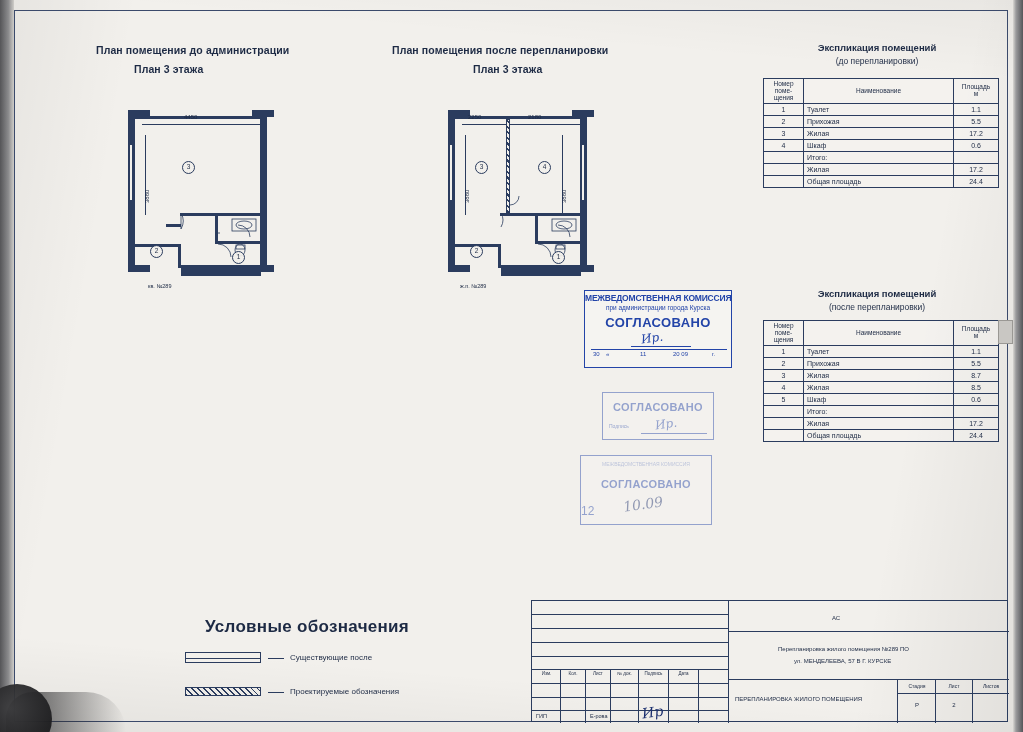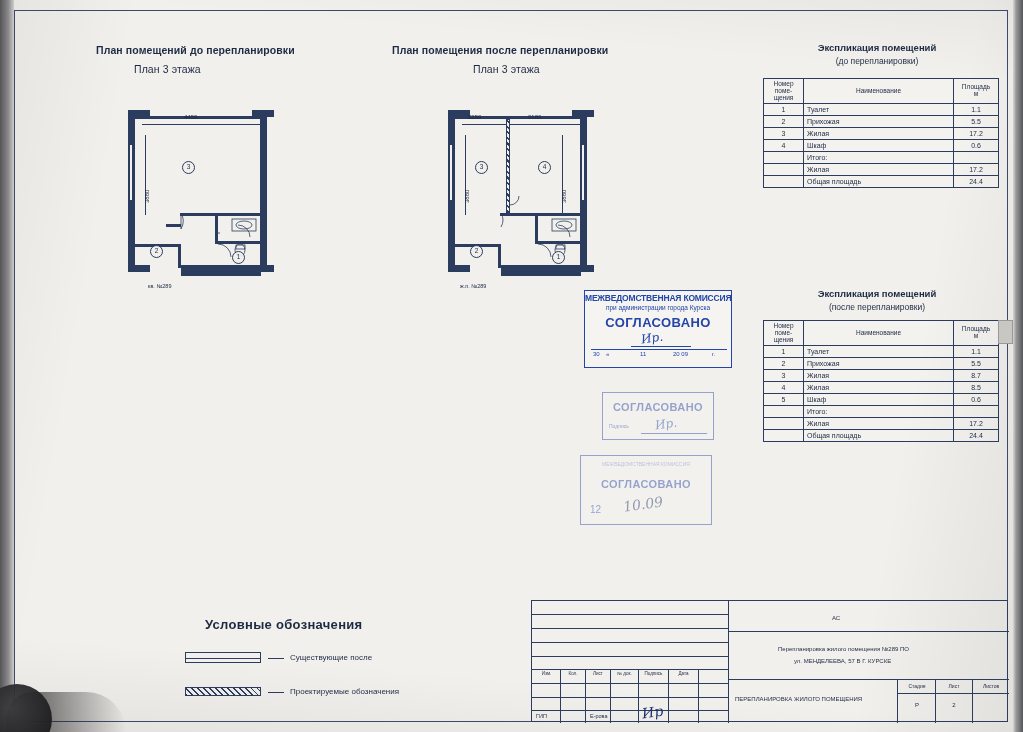--- a/index.html
+++ b/index.html
@@ -72,21 +72,21 @@
 
   
   .ttl {
     position: absolute;
     color: #1d2a44;
     font-weight: bold;
     font-size: 10.5px;
     letter-spacing: 0.1px;
     white-space: nowrap;
   }
-  .ttl.sub { font-weight: normal; }
+  .ttl.sub { font-weight: bold; }
 
   
   .plan { position: absolute; }
   .thickwall { position: absolute; background: #2b3c5e; }
   .hatchwall {
     position: absolute;
     background: repeating-linear-gradient(45deg, #2b3c5e 0 1.5px, rgba(255,255,255,0) 1.5px 4px);
     border: 1px solid #2b3c5e;
     box-sizing: border-box;
   }
@@ -165,21 +165,21 @@
   }
   .c-num { width: 40px; text-align: center; }
   .c-name { width: 150px; text-align: left; padding-left: 6px; }
   .c-area { width: 45px; text-align: center; }
 
   
   .legend-title {
     position: absolute;
     color: #1d2a44;
     font-weight: bold;
-    font-size: 13px;
+    font-size: 17px;
     letter-spacing: 0.3px;
   }
   .legend-row-txt {
     position: absolute;
     font-size: 8px;
     color: #1d2a44;
     white-space: nowrap;
   }
   .lg-existing {
     position: absolute;
@@ -306,21 +306,21 @@
   }
   .tb-txt.c { text-align: center; }
 </style>
 </head>
 <body>
 
 <div class="page">
   <div class="paper-shade"></div>
   <div class="sheet-border"></div>
 
-  <div class="ttl" style="left:96px; top:44px;">План помещений до перепланировки</div>
+  <div class="ttl" style="left:96px; top:44px;">План помещения до администрации</div>
   <div class="ttl sub" style="left:134px; top:63px;">План 3 этажа</div>
 
   <div class="plan" style="left:120px; top:105px; width:170px; height:185px;">
 
     <div class="thickwall" style="left:8px; top:11px; width:7px; height:152px;"></div>
     <div class="thickwall" style="left:8px; top:5px; width:22px; height:7px;"></div>
     <div class="thickwall" style="left:8px; top:160px; width:22px; height:7px;"></div>
     <div class="thickwall" style="left:140px; top:11px; width:7px; height:152px;"></div>
     <div class="thickwall" style="left:132px; top:5px; width:22px; height:7px;"></div>
     <div class="thickwall" style="left:132px; top:160px; width:22px; height:7px;"></div>
@@ -539,21 +539,21 @@
   <div class="stamp stamp-main stamp-faded" style="left:602px; top:392px; width:112px; height:48px;">
     <div class="stamp-big" style="top:8px; font-size:11px;">СОГЛАСОВАНО</div>
     <div class="stamp-small-txt" style="left:6px; top:30px; font-size:5px;">Подпись</div>
     <div class="sig" style="left:52px; top:24px; font-size:12px;">Ир.</div>
     <div class="stamp-line" style="left:38px; top:40px; width:66px;"></div>
   </div>
 
   <div class="stamp stamp-main stamp-faded" style="left:580px; top:455px; width:132px; height:70px;">
     <div class="stamp-l2" style="top:5px; font-size:5px; opacity:0.6;">МЕЖВЕДОМСТВЕННАЯ КОМИССИЯ</div>
     <div class="stamp-big" style="top:22px; font-size:11px;">СОГЛАСОВАНО</div>
-    <div class="stamp-small-txt" style="left:9px; top:48px; font-size:10px;">12</div>
+    <div class="stamp-small-txt" style="left:0; top:48px; font-size:12px;">12</div>
     <div class="sig dark" style="left:42px; top:40px; font-size:14px;">10.09</div>
   </div>
 
 
   <div class="legend-title" style="left:205px; top:617px;">Условные обозначения</div>
   <div class="lg-existing" style="left:185px; top:652px;"></div>
   <div class="lg-dash" style="left:268px; top:658px;"></div>
   <div class="legend-row-txt" style="left:290px; top:653px;">Существующие после</div>
 
   <div class="lg-new" style="left:185px; top:687px;"></div>

